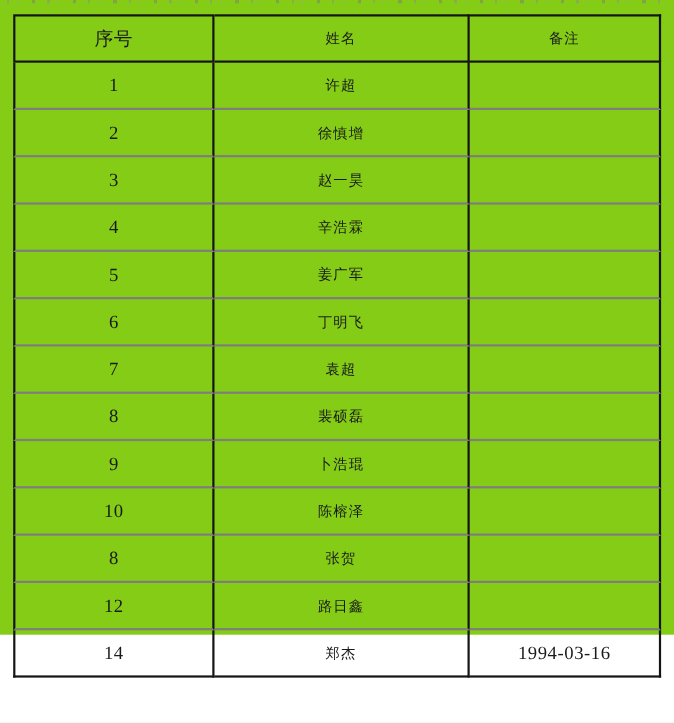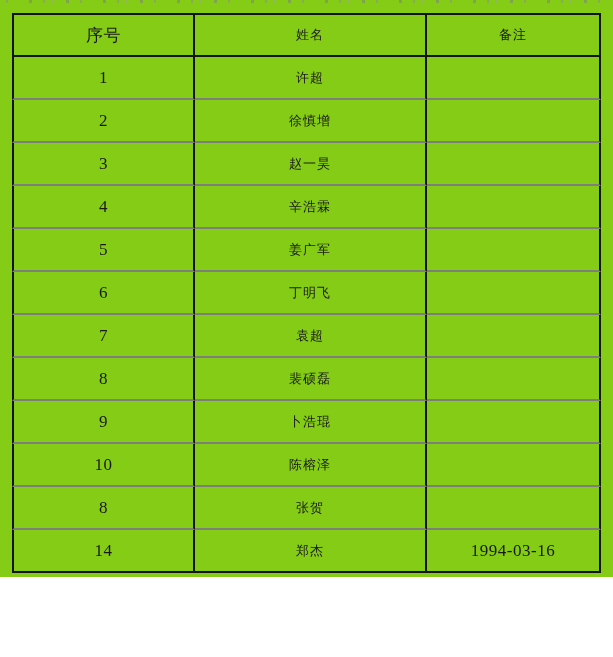--- a/index.html
+++ b/index.html
@@ -138,20 +138,25 @@
       <tr>
         <td class="num-cell">10</td>
         <td>陈榕泽</td>
         <td class="remark-cell"></td>
       </tr>
       <tr>
         <td class="num-cell">8</td>
         <td>张贺</td>
         <td class="remark-cell"></td>
       </tr>
+      <tr>
+        <td class="num-cell">12</td>
+        <td>路日鑫</td>
+        <td class="remark-cell"></td>
+      </tr>
       <tr class="last-row">
         <td class="num-cell">14</td>
         <td>郑杰</td>
         <td class="remark-cell">1994-03-16</td>
       </tr>
     </tbody>
   </table>
 
 </div>
 

